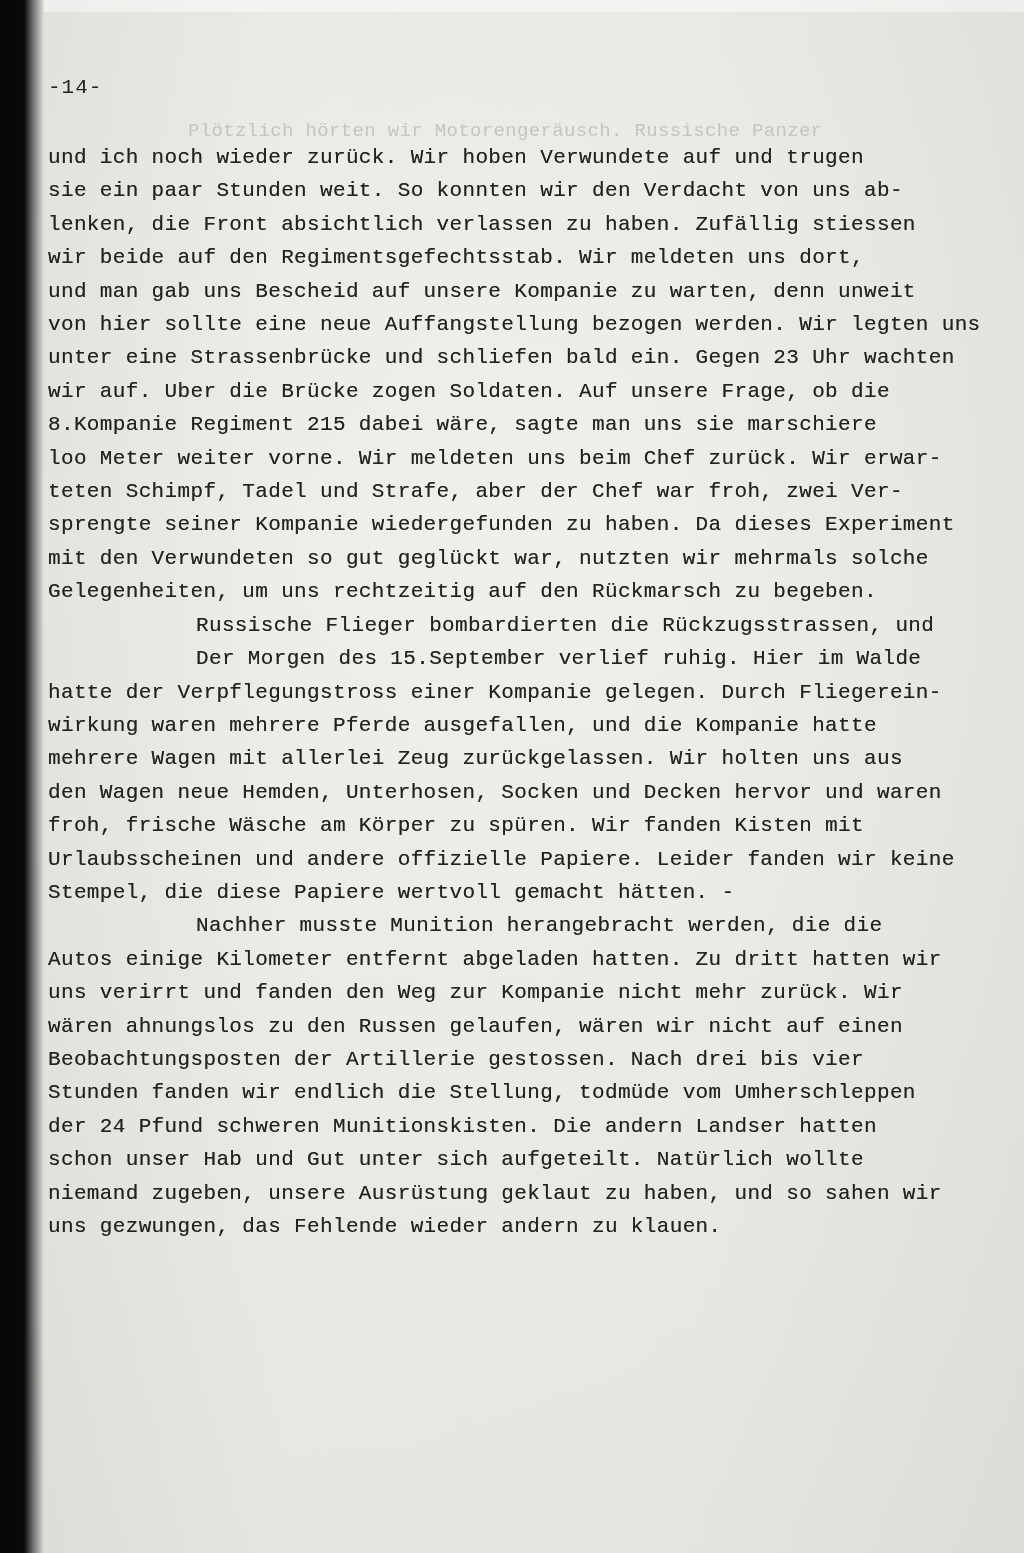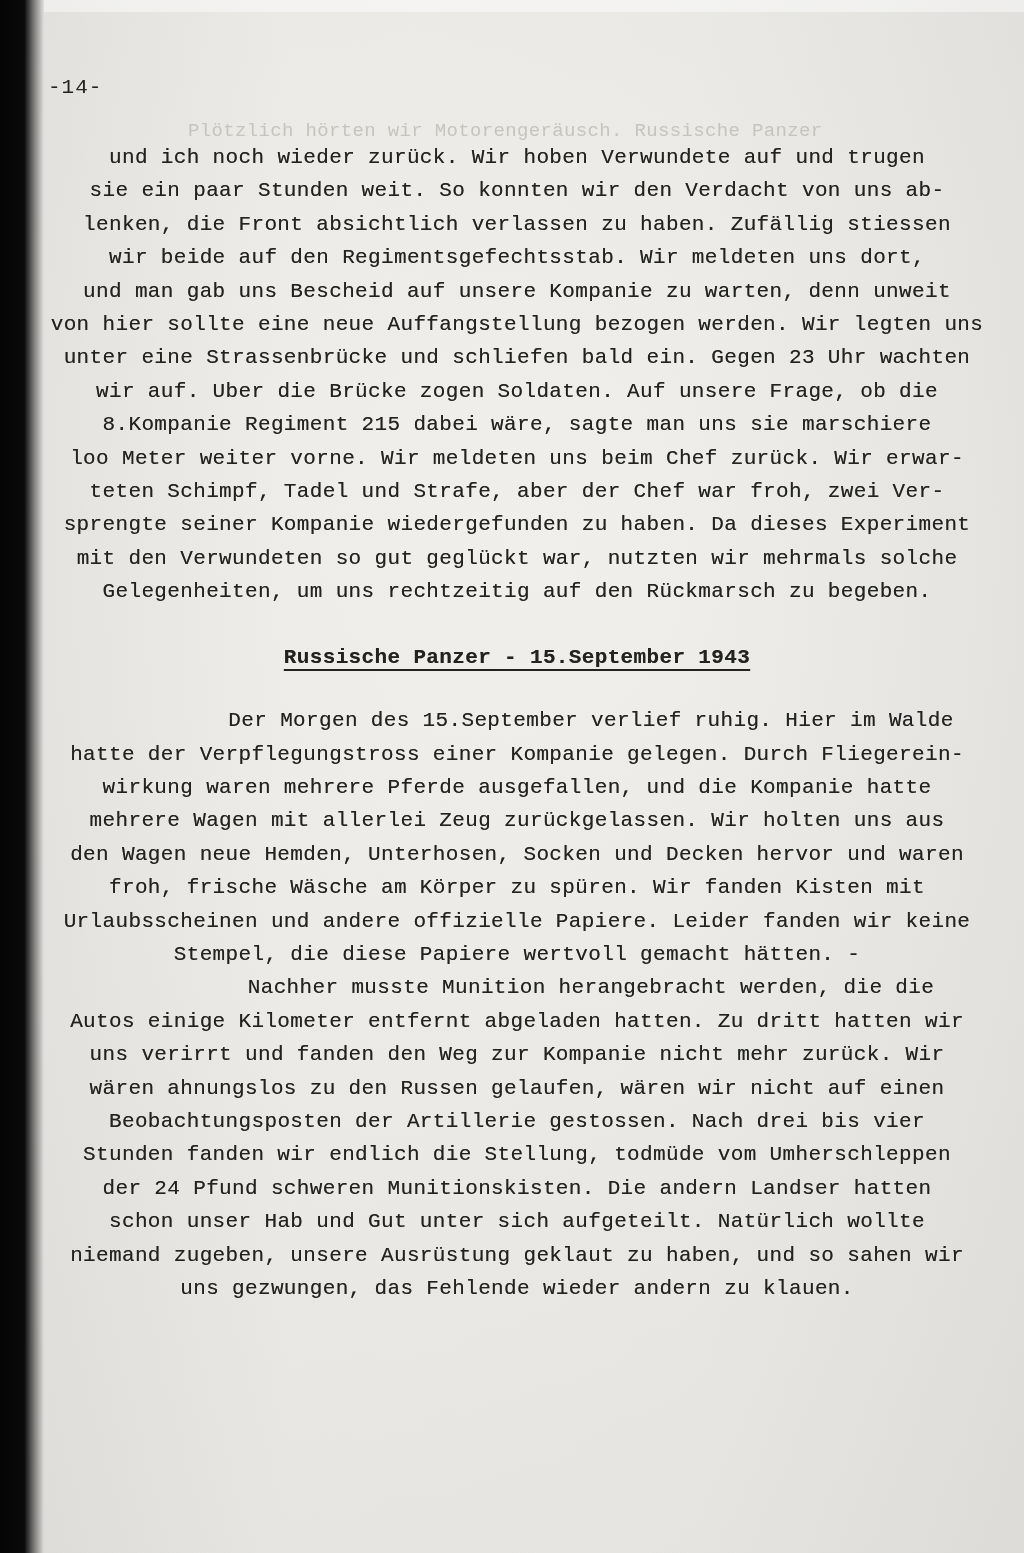--- a/index.html
+++ b/index.html
@@ -28,24 +28,23 @@
   .page-number {
     position:absolute; top:76px; left:48px; width:840px;
     font-size:21px; letter-spacing:1px;
   }
   .ghost-line {
     position:absolute; top:120px; left:188px;
     font-size:19px; letter-spacing:0.35px;
     color:#c6c4be; filter:blur(0.6px);
   }
   .content {
-    position:absolute; left:36px; top:141px; width:962px;
+    position:absolute; left:48px; top:141px; width:962px;
     font-size:21px; line-height:33.4px; letter-spacing:0.35px;
     text-shadow:0 0 0.5px rgba(30,30,28,0.55);
-    text-align:center;
   }
   .para { white-space:pre-wrap; }
   .para .line { white-space:pre; }
   .para.indent-first .line:first-child { padding-left:148px; }
   .heading {
     font-size:21px; font-weight:bold;
     text-decoration:underline;
     text-underline-offset:6px;
     text-decoration-thickness:2px;
     margin:32px 0 30px 0;
@@ -58,18 +57,17 @@
 <div class="scan">
   <div class="scan-edge"></div>
   <div class="top-edge"></div>
 
   <div class="page-number">-14-</div>
 
   <div class="ghost-line">Plötzlich hörten wir Motorengeräusch. Russische Panzer</div>
 
   <div class="content">
     <div class="para"><div class="line">und ich noch wieder zurück. Wir hoben Verwundete auf und trugen</div><div class="line">sie ein paar Stunden weit. So konnten wir den Verdacht von uns ab-</div><div class="line">lenken, die Front absichtlich verlassen zu haben. Zufällig stiessen</div><div class="line">wir beide auf den Regimentsgefechtsstab. Wir meldeten uns dort,</div><div class="line">und man gab uns Bescheid auf unsere Kompanie zu warten, denn unweit</div><div class="line">von hier sollte eine neue Auffangstellung bezogen werden. Wir legten uns</div><div class="line">unter eine Strassenbrücke und schliefen bald ein. Gegen 23 Uhr wachten</div><div class="line">wir auf. Uber die Brücke zogen Soldaten. Auf unsere Frage, ob die</div><div class="line">8.Kompanie Regiment 215 dabei wäre, sagte man uns sie marschiere</div><div class="line">loo Meter weiter vorne. Wir meldeten uns beim Chef zurück. Wir erwar-</div><div class="line">teten Schimpf, Tadel und Strafe, aber der Chef war froh, zwei Ver-</div><div class="line">sprengte seiner Kompanie wiedergefunden zu haben. Da dieses Experiment</div><div class="line">mit den Verwundeten so gut geglückt war, nutzten wir mehrmals solche</div><div class="line">Gelegenheiten, um uns rechtzeitig auf den Rückmarsch zu begeben.</div></div>
-    <div class="para indent-first"></div>
-    <h2 class="heading">Russische Panzer - 15.September 1943</h2>
+    <div class="para indent-first"><div class="line">Russische Flieger bombardierten die Rückzugsstrassen, und</div></div>
     <div class="para indent-first"><div class="line">Der Morgen des 15.September verlief ruhig. Hier im Walde</div><div class="line">hatte der Verpflegungstross einer Kompanie gelegen. Durch Fliegerein-</div><div class="line">wirkung waren mehrere Pferde ausgefallen, und die Kompanie hatte</div><div class="line">mehrere Wagen mit allerlei Zeug zurückgelassen. Wir holten uns aus</div><div class="line">den Wagen neue Hemden, Unterhosen, Socken und Decken hervor und waren</div><div class="line">froh, frische Wäsche am Körper zu spüren. Wir fanden Kisten mit</div><div class="line">Urlaubsscheinen und andere offizielle Papiere. Leider fanden wir keine</div><div class="line">Stempel, die diese Papiere wertvoll gemacht hätten. -</div></div>
     <div class="para indent-first"><div class="line">Nachher musste Munition herangebracht werden, die die</div><div class="line">Autos einige Kilometer entfernt abgeladen hatten. Zu dritt hatten wir</div><div class="line">uns verirrt und fanden den Weg zur Kompanie nicht mehr zurück. Wir</div><div class="line">wären ahnungslos zu den Russen gelaufen, wären wir nicht auf einen</div><div class="line">Beobachtungsposten der Artillerie gestossen. Nach drei bis vier</div><div class="line">Stunden fanden wir endlich die Stellung, todmüde vom Umherschleppen</div><div class="line">der 24 Pfund schweren Munitionskisten. Die andern Landser hatten</div><div class="line">schon unser Hab und Gut unter sich aufgeteilt. Natürlich wollte</div><div class="line">niemand zugeben, unsere Ausrüstung geklaut zu haben, und so sahen wir</div><div class="line">uns gezwungen, das Fehlende wieder andern zu klauen.</div></div>
   </div>
 </div>
 
 </body></html>

